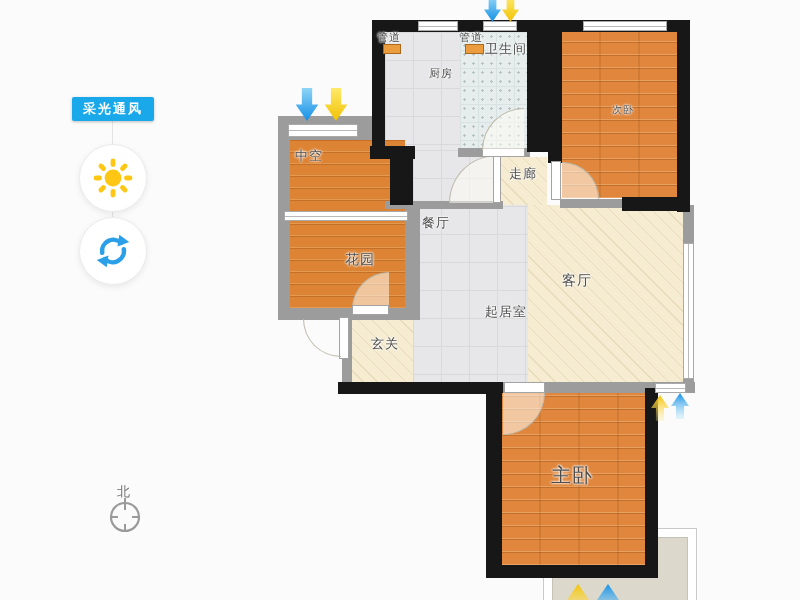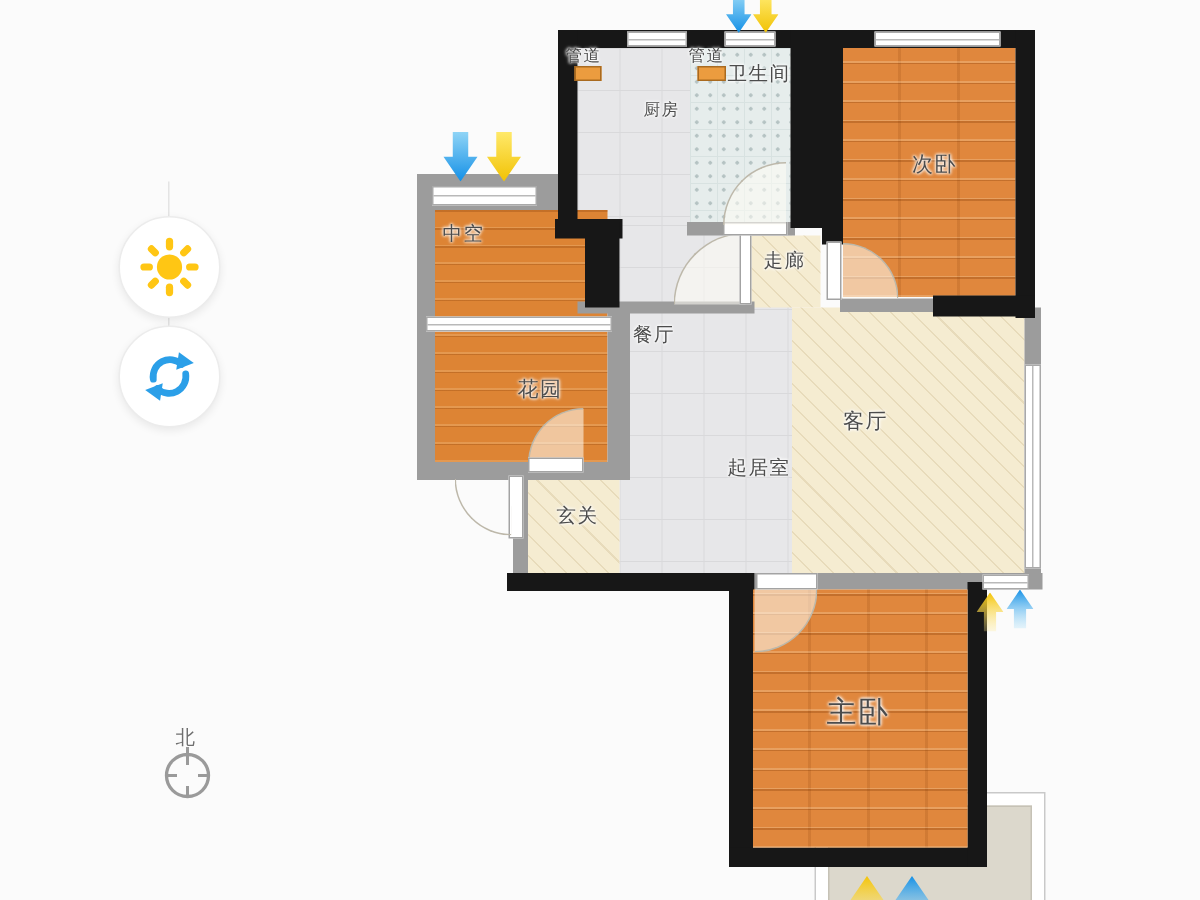--- a/index.html
+++ b/index.html
@@ -143,21 +143,21 @@
   <div class="leaf" style="left:504px;top:382px;width:41px;height:11px;"></div>
   <div class="arc br" style="left:503px;top:393px;width:42px;height:42px;"></div>
 
   <div class="abs" style="left:383px;top:44px;width:16px;height:8px;background:#eb9c3f;border:1px solid #a96a1f;"></div>
   <div class="abs" style="left:465px;top:44px;width:17px;height:8px;background:#eb9c3f;border:1px solid #a96a1f;"></div>
 
   <span class="lbl" style="left:389px;top:37px;font-size:11px;">管道</span>
   <span class="lbl" style="left:471px;top:37px;font-size:11px;">管道</span>
   <span class="lbl" style="left:441px;top:73px;font-size:11px;">厨房</span>
   <span class="lbl" style="left:506px;top:49px;font-size:13px;">卫生间</span>
-  <span class="lbl" style="left:623px;top:110px;font-size:14px;">次卧</span>
+  <span class="lbl" style="left:623px;top:110px;font-size:10px;">次卧</span>
   <span class="lbl" style="left:309px;top:156px;font-size:13px;">中空</span>
   <span class="lbl" style="left:523px;top:174px;font-size:13px;">走廊</span>
   <span class="lbl" style="left:436px;top:223px;font-size:13px;">餐厅</span>
   <span class="lbl" style="left:360px;top:260px;font-size:14px;">花园</span>
   <span class="lbl" style="left:577px;top:281px;font-size:14px;">客厅</span>
   <span class="lbl" style="left:506px;top:294px;font-size:13px;margin-top:18px;">起居室</span>
   <span class="lbl" style="left:385px;top:344px;font-size:13px;">玄关</span>
   <span class="lbl" style="left:572px;top:475px;font-size:20px;">主卧</span>
 
   <svg class="arr" style="left:484px;top:-3px;" width="17" height="25" viewBox="0 0 22 32">
@@ -179,20 +179,21 @@
       <path fill="url(#gbu)" d="M11 0 L22 16 H16 V32 H6 V16 H0 Z"></path>
     </svg>
   <svg class="arr" style="left:565px;top:584px;" width="26" height="34" viewBox="0 0 22 32">
       <path fill="url(#gyu)" d="M11 0 L22 16 H16 V32 H6 V16 H0 Z"></path>
     </svg>
   <svg class="arr" style="left:595px;top:584px;" width="26" height="34" viewBox="0 0 22 32">
       <path fill="url(#gbu)" d="M11 0 L22 16 H16 V32 H6 V16 H0 Z"></path>
     </svg>
 
   <div class="vline"></div>
+  <div class="panel-btn">采光通风</div>
   <div class="cbtn" style="left:79px;top:144px;">
     <svg width="42" height="42" viewBox="0 0 40 40">
       <g fill="#ffc614">
         <circle cx="20" cy="20" r="8"></circle>
         <g>
           <rect x="17.7" y="1.5" width="4.6" height="8" rx="2.3"></rect>
           <rect x="17.7" y="30.5" width="4.6" height="8" rx="2.3"></rect>
           <rect x="1.5" y="17.7" width="8" height="4.6" rx="2.3"></rect>
           <rect x="30.5" y="17.7" width="8" height="4.6" rx="2.3"></rect>
           <rect x="17.7" y="1.5" width="4.6" height="8" rx="2.3" transform="rotate(45 20 20)"></rect>

